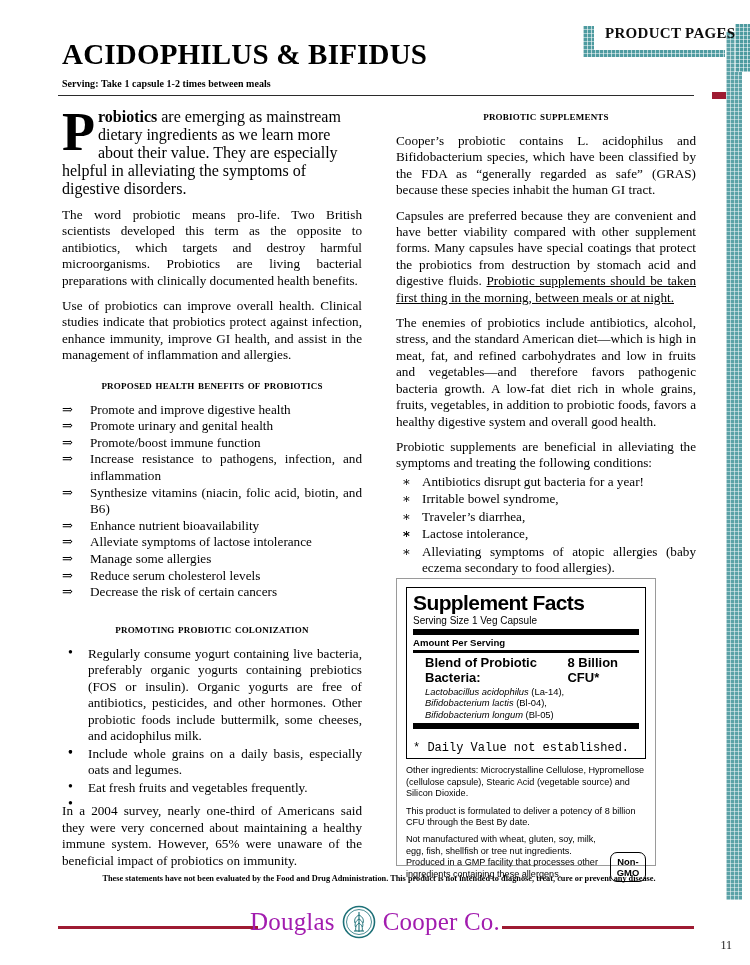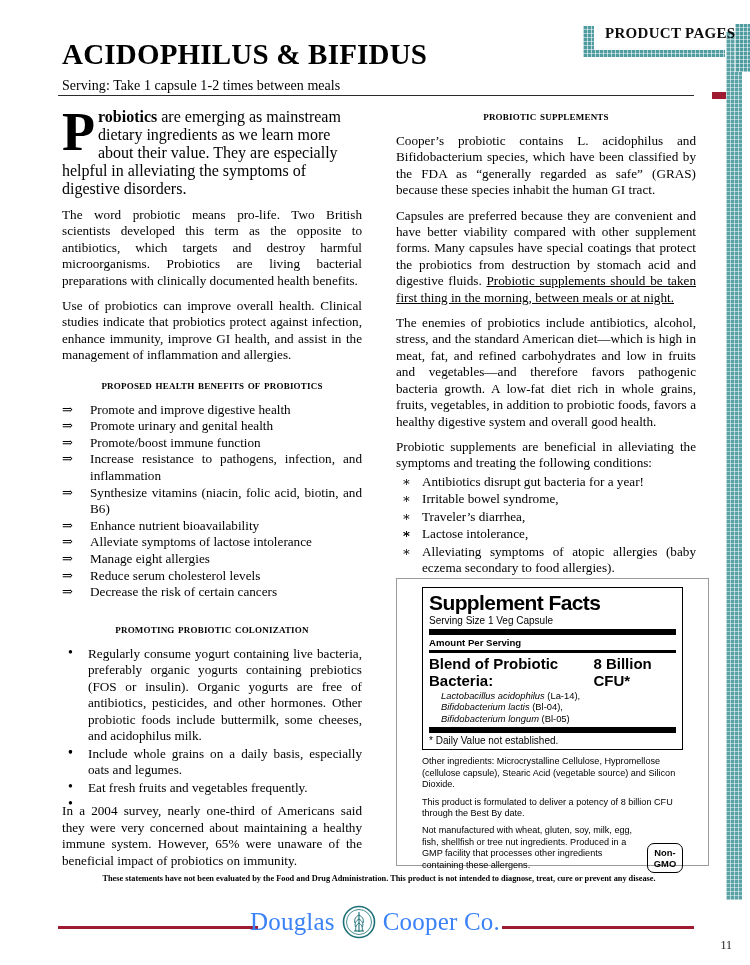--- a/index.html
+++ b/index.html
@@ -30,21 +30,21 @@
 
   
   .hdr { position: absolute; left: 62px; top: 38px; }
   .doc-title {
     font-family: "Liberation Serif", serif;
     font-weight: 700; font-size: 29px; letter-spacing: .2px;
     white-space: nowrap;
   }
   .serving {
     position: absolute; left: 62px; top: 78px;
-    font-weight: 400; font-size: 14px; letter-spacing: .05px;
+    font-weight: 700; font-size: 10px; letter-spacing: .05px;
   }
   .hdr-rule {
     position: absolute; left: 58px; top: 95px; width: 636px;
     border-top: 1.6px solid #2b2b2b;
   }
 
   
   .pp-wrap { position: absolute; left: 548px; top: 24px; width: 214px; height: 50px; margin-left: 35px; }
   .pp-weave {
     position: absolute;
@@ -106,35 +106,35 @@
   }
   ul.dots li .mk { position: absolute; left: 6px; top: -1px; font-size: 14px; }
   ul.stars li .mk { position: absolute; left: 6px; top: 0px; font-size: 13px; }
   ul.stars li { text-align: justify; }
 
   .u { text-decoration: underline; }
 
   
   .sf-outer {
     position: absolute; left: 334px; top: 470px;
-    width: 313px; height: 288px;
+    width: 260px; height: 288px;
     border: 1.2px solid #9a9a9a; background: #fff;
-    padding: 8px 25px;
+    padding: 8px 9px;
     font-family: "Liberation Sans", "DejaVu Sans", sans-serif;
   }
   .sf-panel { border: 1.6px solid #000; padding: 4px 6px 3px; }
   .sf-title { font-size: 21px; font-weight: 700; letter-spacing: -.6px; line-height: 22px; }
   .sf-serving { font-size: 10px; margin-top: 1px; }
   .bar-thick { height: 6px; background: #000; margin: 3px 0 2px; }
   .bar-thin  { height: 2.5px; background: #000; margin: 2px 0 2px; }
   .sf-amt { font-size: 9.6px; font-weight: 700; margin: 1px 0 1px; }
-  .sf-row { display: flex; justify-content: space-between; font-size: 15px; font-weight: 700; }
+  .sf-row { display: flex; justify-content: space-between; font-size: 13px; font-weight: 700; margin-left: 12px; }
   .sf-strains { margin: 1px 0 2px 12px; font-size: 9.4px; font-style: italic; line-height: 11.6px; }
   .sf-strains .rm { font-style: normal; }
-  .sf-foot { font-size: 10px; margin-top: 2px; }
+  .sf-foot { font-size: 12px; margin-top: 12px; font-family: Liberation Mono, monospace; }
 
   .sf-notes { font-size: 9.1px; line-height: 11.4px; margin-top: 6px; position: relative; }
   .sf-notes p { margin-bottom: 6px; }
   .nongmo {
     position: absolute; right: 0; bottom: -2px;
     width: 36px; height: 30px;
     border: 1.6px solid #000; border-radius: 7px;
     font-size: 9.4px; font-weight: 700; line-height: 11px;
     text-align: center; padding-top: 3px;
   }
@@ -145,21 +145,21 @@
     text-align: center; font-size: 8.3px; font-weight: 700;
   }
   .foot { position: absolute; left: 0; top: 905px; width: 750px; height: 42px; }
   .foot-rule-l, .foot-rule-r {
     position: absolute; top: 21px; height: 3px; background: #9e1b32;
   }
   .foot-rule-l { left: 58px; width: 200px; }
   .foot-rule-r { left: 502px; width: 192px; }
   .brand {
     position: absolute; left: 0; top: 0; width: 750px;
-    text-align: center; color: #3b82f6;
+    text-align: center; color: #a21caf;
     font-size: 25px; letter-spacing: .2px;
     display: flex; align-items: center; justify-content: center; gap: 7px;
   }
   .brand .emblem { display: inline-block; width: 34px; height: 34px; }
   .pageno {
     position: absolute; right: 18px; top: 938px;
     font-size: 12px; color: #222;
   }
 </style>
 </head>
@@ -197,21 +197,21 @@
       <h2 class="sect">Proposed Health Benefits of Probiotics</h2>
 
       <ul class="arrows">
         <li class="body"><span class="mk">⇒</span><span>Promote and improve digestive health</span></li>
         <li class="body"><span class="mk">⇒</span><span>Promote urinary and genital health</span></li>
         <li class="body"><span class="mk">⇒</span><span>Promote/boost immune function</span></li>
         <li class="body"><span class="mk">⇒</span><span>Increase resistance to pathogens, infection, and inflammation</span></li>
         <li class="body"><span class="mk">⇒</span><span>Synthesize vitamins (niacin, folic acid, biotin, and B6)</span></li>
         <li class="body"><span class="mk">⇒</span><span>Enhance nutrient bioavailability</span></li>
         <li class="body"><span class="mk">⇒</span><span>Alleviate symptoms of lactose intolerance</span></li>
-        <li class="body"><span class="mk">⇒</span><span>Manage eight allergies</span></li>
+        <li class="body"><span class="mk">⇒</span><span>Manage some allergies</span></li>
         <li class="body"><span class="mk">⇒</span><span>Reduce serum cholesterol levels</span></li>
         <li class="body"><span class="mk">⇒</span><span>Decrease the risk of certain cancers</span></li>
       </ul>
 
       <h2 class="sect" style="margin-top:20px;">Promoting Probiotic Colonization</h2>
 
       <ul class="dots">
         <li class="body"><span class="mk">•</span><span>Regularly consume yogurt containing live bacteria, preferably organic yogurts containing prebiotics (FOS or insulin). Organic yogurts are free of antibiotics, pesticides, and other hormones. Other probiotic foods include buttermilk, some cheeses, and acidophilus milk.</span></li>
         <li class="body"><span class="mk">•</span></li>
         <li class="body"><span class="mk">•</span><span>Include whole grains on a daily basis, especially oats and legumes.</span></li>

